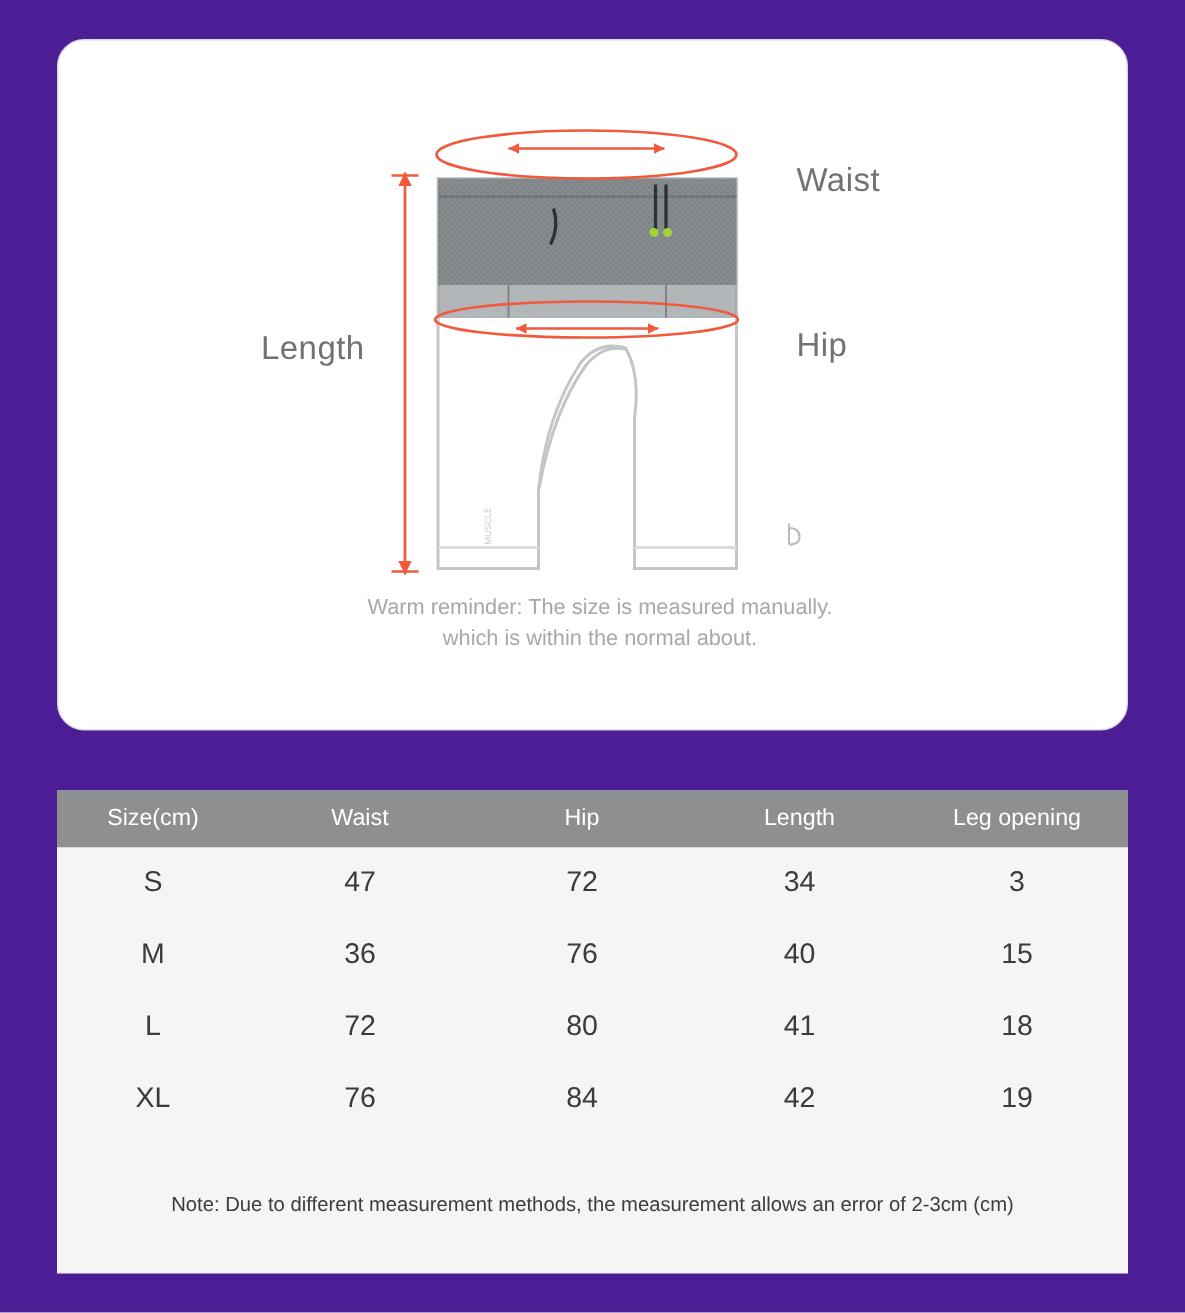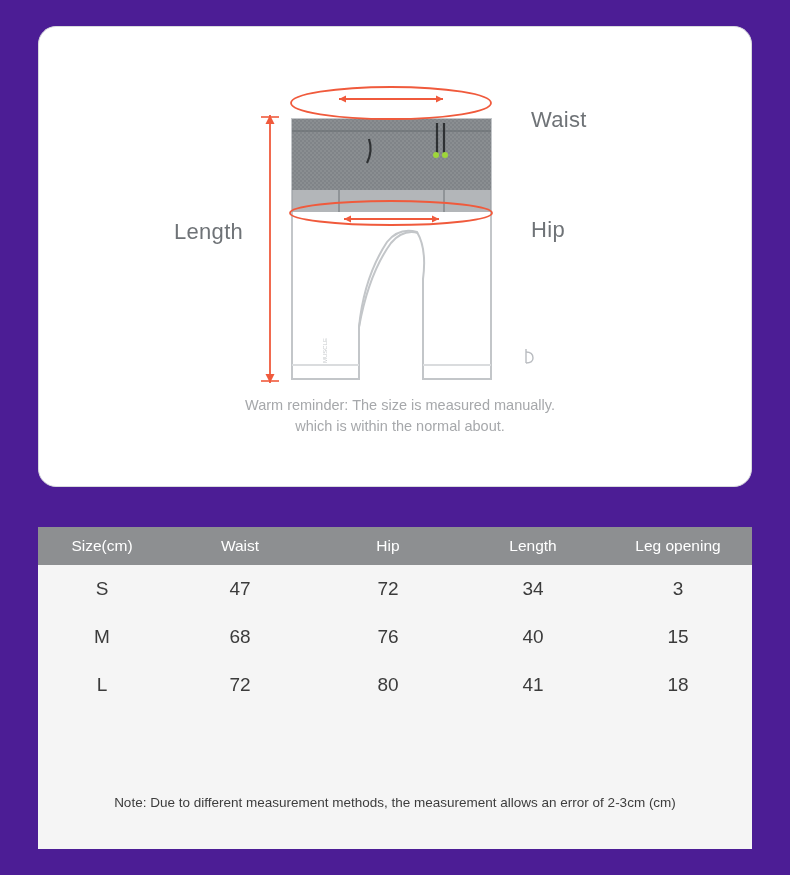--- a/index.html
+++ b/index.html
@@ -204,31 +204,38 @@
       <tbody>
         <tr>
           <td>S</td>
           <td>47</td>
           <td>72</td>
           <td>34</td>
           <td>3</td>
         </tr>
         <tr>
           <td>M</td>
-          <td>68</td>
+          <td>36</td>
           <td>76</td>
           <td>40</td>
           <td>15</td>
         </tr>
         <tr>
           <td>L</td>
           <td>72</td>
           <td>80</td>
           <td>41</td>
           <td>18</td>
         </tr>
+        <tr>
+          <td>XL</td>
+          <td>76</td>
+          <td>84</td>
+          <td>42</td>
+          <td>19</td>
+        </tr>
       </tbody>
     </table>
 
     <div class="note">Note: Due to different measurement methods, the measurement allows an error of 2-3cm (cm)</div>
   </div>
 
 </div>
 
 </body></html>

